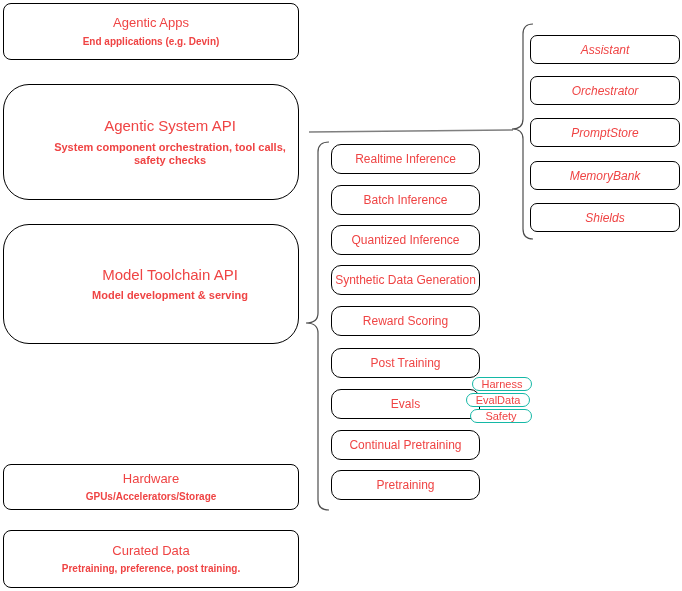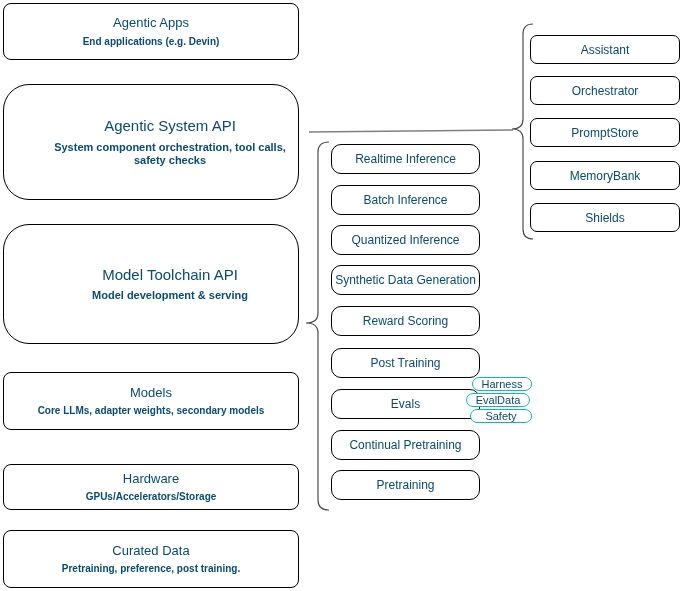--- a/index.html
+++ b/index.html
@@ -1,18 +1,18 @@
 <!DOCTYPE html>
 <html><head>
 <meta charset="utf-8">
 <style>
   html,body { margin:0; padding:0; background:#ffffff; }
   #canvas {
     position:relative; width:682px; height:591px; background:#ffffff;
-    font-family:"Liberation Sans", sans-serif; color:#0c4a6e; overflow:hidden;
+    font-family:"Liberation Sans", sans-serif; color:#ef4444; overflow:hidden;
   }
   #connector-layer { position:absolute; left:0; top:0; z-index:0; }
 
   .lbox {
     position:absolute; left:3px; width:296px; background:#fff;
     border:1px solid #000; border-radius:8px; box-sizing:border-box;
     display:flex; flex-direction:column; align-items:center; justify-content:center;
     text-align:center; z-index:1;
   }
   .lbox.big { border-radius:26px;padding-left:38px; }
@@ -24,21 +24,21 @@
   .mbox {
     position:absolute; left:331px; width:149px; height:30px; background:#fff;
     border:1px solid #000; border-radius:10px; box-sizing:border-box;
     display:flex; align-items:center; justify-content:center;
     font-size:12px; white-space:nowrap; z-index:1;
   }
   .rbox {
     position:absolute; left:530px; width:150px; height:29px; background:#fff;
     border:1px solid #000; border-radius:7px; box-sizing:border-box;
     display:flex; align-items:center; justify-content:center;
-    font-size:12px; white-space:nowrap; z-index:1;
+    font-size:12px; white-space:nowrap; z-index:1;font-style:italic;
   }
   .pill {
     position:absolute; background:#fff; border:1px solid #14b8a6; border-radius:8px;
     box-sizing:border-box; display:flex; align-items:center; justify-content:center;
     font-size:11px; line-height:1; white-space:nowrap; z-index:3;
   }
 </style>
 </head>
 <body>
 
@@ -58,24 +58,20 @@
   <div class="lbox big" style="top:84px;height:116px">
     <div class="ltitle">Agentic System API</div>
     <div class="lsub">System component orchestration, tool calls, safety checks</div>
   </div>
 
   <div class="lbox big" style="top:224px;height:120px">
     <div class="ltitle">Model Toolchain API</div>
     <div class="lsub">Model development &amp; serving</div>
   </div>
 
-  <div class="lbox" style="top:372px;height:58px">
-    <div class="ltitle">Models</div>
-    <div class="lsub">Core LLMs, adapter weights, secondary models</div>
-  </div>
 
   <div class="lbox" style="top:464px;height:46px">
     <div class="ltitle">Hardware</div>
     <div class="lsub">GPUs/Accelerators/Storage</div>
   </div>
 
   <div class="lbox" style="top:530px;height:58px">
     <div class="ltitle">Curated Data</div>
     <div class="lsub">Pretraining, preference, post training.</div>
   </div>

